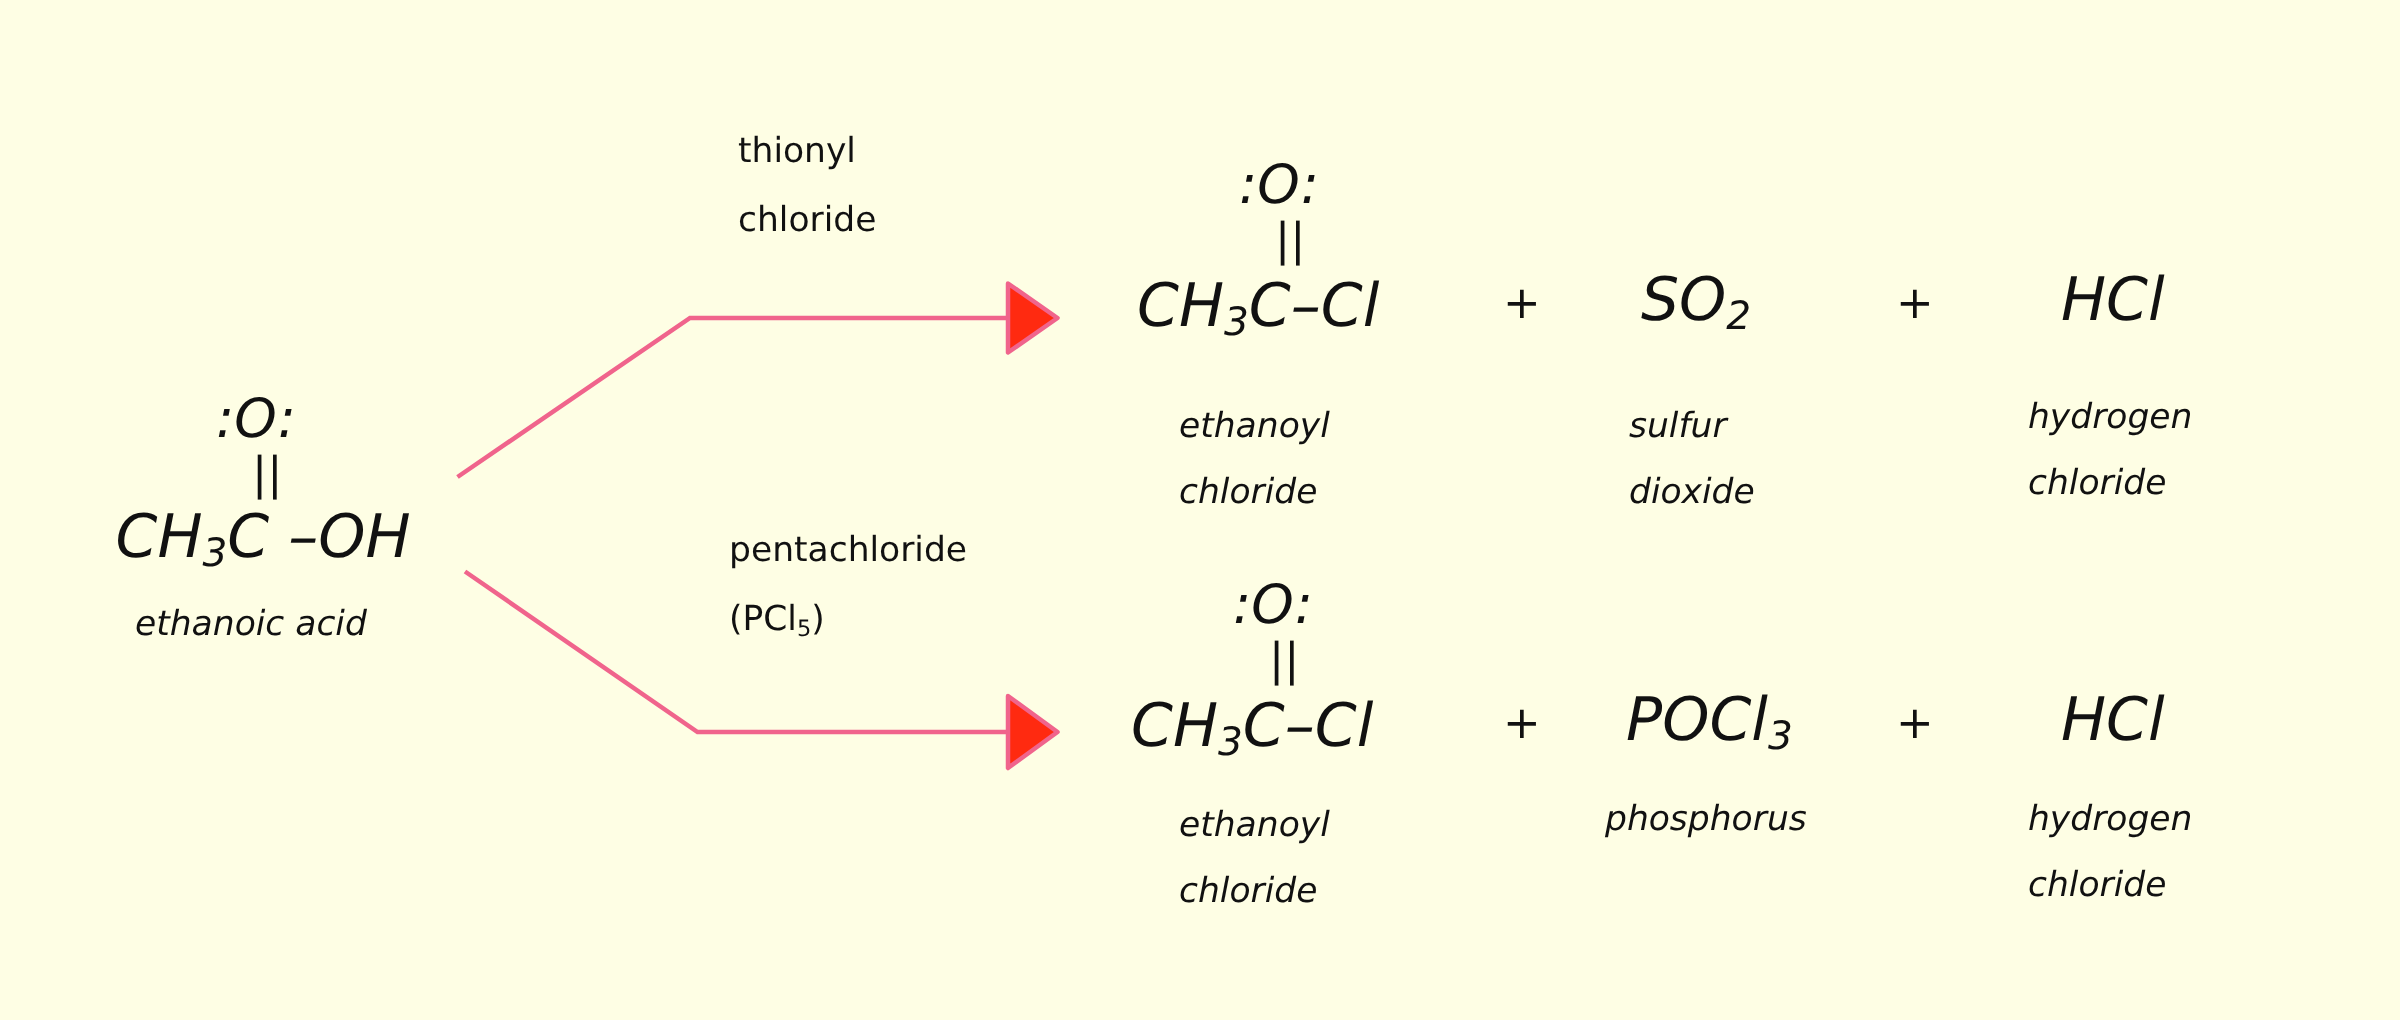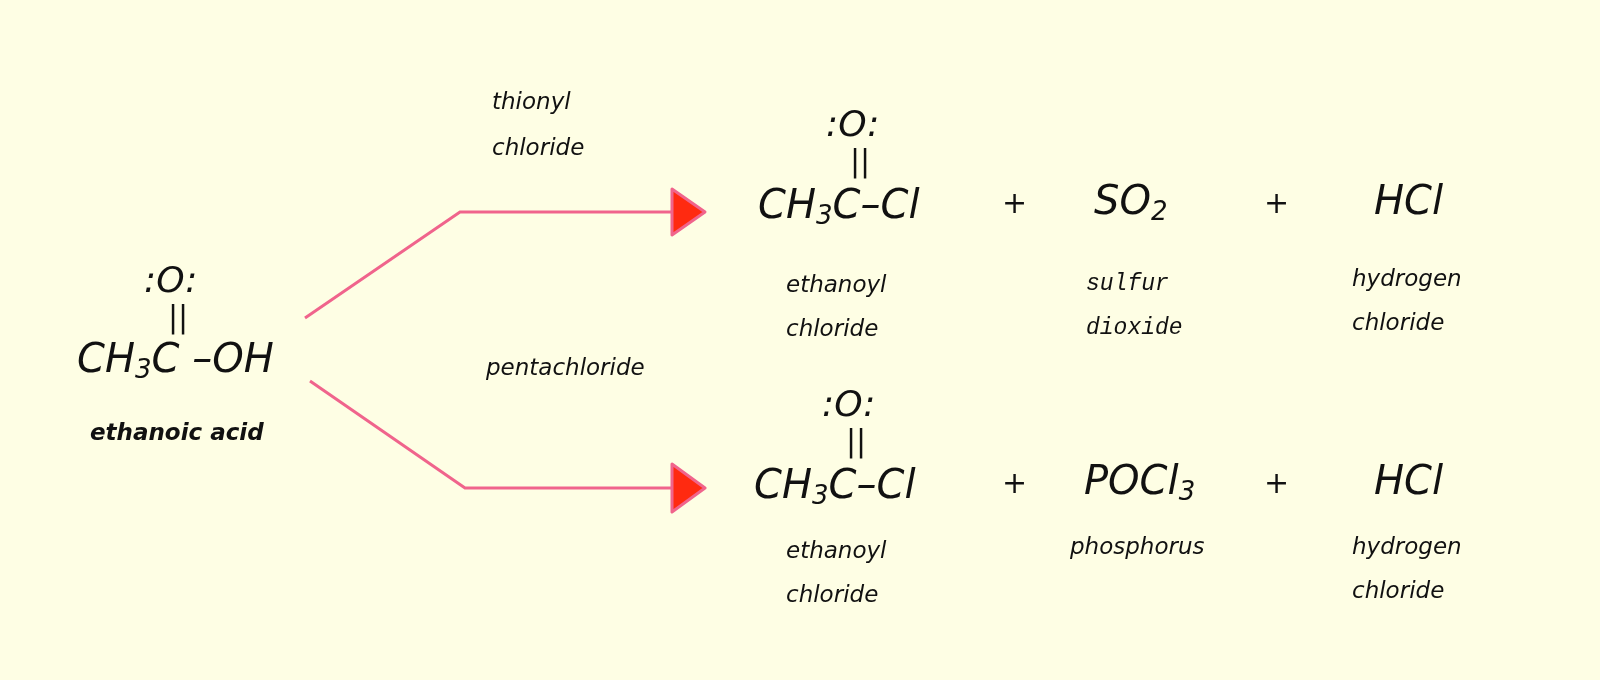--- a/index.html
+++ b/index.html
@@ -4,21 +4,21 @@
 <style>
   html, body { margin:0; padding:0; }
   body { width:1600px; height:680px; background:#fefee4; position:relative; overflow:hidden;
          font-family:"DejaVu Sans", sans-serif; color:#111; }
   .abs { position:absolute; }
   .formula { font-style:italic; font-size:40px; line-height:1; white-space:nowrap; }
   .formula sub { font-size:26px; vertical-align:-6px; }
   .lone { font-style:italic; font-size:36px; line-height:1; white-space:nowrap; }
   .dbl { font-style:normal; font-size:30px; line-height:1; }
   .label { font-style:italic; font-size:23px; line-height:44px; white-space:nowrap; }
-  .reagent { font-style:italic; font-size:23px; line-height:46px; white-space:nowrap; }
+  .reagent { font-size:23px; line-height:46px; white-space:nowrap; }
   .reagent sub { font-size:15px; vertical-align:-4px; }
   .plus { font-size:30px; line-height:1; }
   svg.arrows { position:absolute; left:0; top:0; }
 </style>
 </head>
 <body>
 
 <svg class="arrows" width="1600" height="680">
   <g>
     <polyline points="305,318 460,212 672,212" fill="none" stroke="#f0648c" stroke-width="3"></polyline>
@@ -29,49 +29,50 @@
     <polygon points="672,464 705,488 672,512" fill="#ff2a10" stroke="#f0648c" stroke-width="3" stroke-linejoin="round"></polygon>
   </g>
 </svg>
 
 <div>
   <div class="abs lone" style="left:144px;top:262px;">:O:</div>
   <div class="abs dbl" style="left:168px;top:302px;">||</div>
   <div class="abs formula" style="left:77px;top:338px;">
     <span>CH</span><sub>3</sub><span>C</span><span> –OH</span>
   </div>
-  <div class="abs label" style="left:90px;top:410px;font-weight:bold;">ethanoic acid</div>
+  <div class="abs label" style="left:90px;top:394px;">ethanoic acid</div>
 </div>
 
 <div class="abs" style="left:492px;top:78px;">
   <div class="reagent">thionyl</div>
   <div class="reagent">chloride</div>
 </div>
 
 <div class="abs" style="left:486px;top:344px;">
   <div class="reagent">pentachloride</div>
+  <div class="reagent"><span>(PCl</span><sub>5</sub><span>)</span></div>
 </div>
 
 <div>
   <div class="abs lone" style="left:826px;top:106px;">:O:</div>
   <div class="abs dbl" style="left:850px;top:146px;">||</div>
   <div class="abs formula" style="left:758px;top:184px;">
     <span>CH</span><sub>3</sub><span>C–Cl</span>
   </div>
   <div class="abs label" style="left:786px;top:262px;">
     <div>ethanoyl</div>
     <div>chloride</div>
   </div>
 </div>
 <div class="abs plus" style="left:1002px;top:188px;">+</div>
 <div>
   <div class="abs formula" style="left:1094px;top:180px;font-style:italic;">
     <span>SO</span><sub>2</sub>
   </div>
-  <div class="abs label" style="left:1086px;top:262px;font-family:Liberation Mono, monospace;">
+  <div class="abs label" style="left:1086px;top:262px;">
     <div>sulfur</div>
     <div>dioxide</div>
   </div>
 </div>
 <div class="abs plus" style="left:1264px;top:188px;">+</div>
 <div>
   <div class="abs formula" style="left:1374px;top:180px;">HCl</div>
   <div class="abs label" style="left:1352px;top:256px;">
     <div>hydrogen</div>
     <div>chloride</div>

